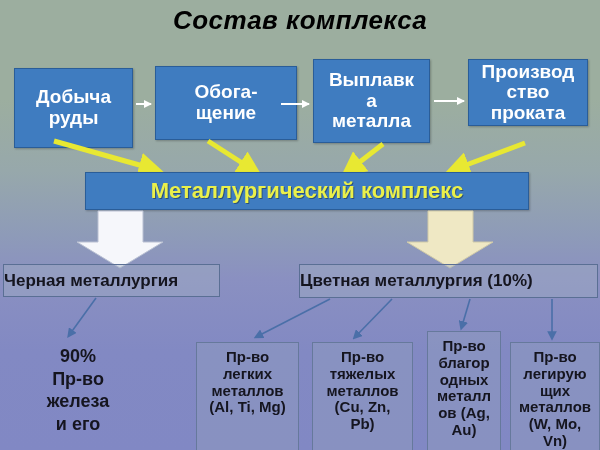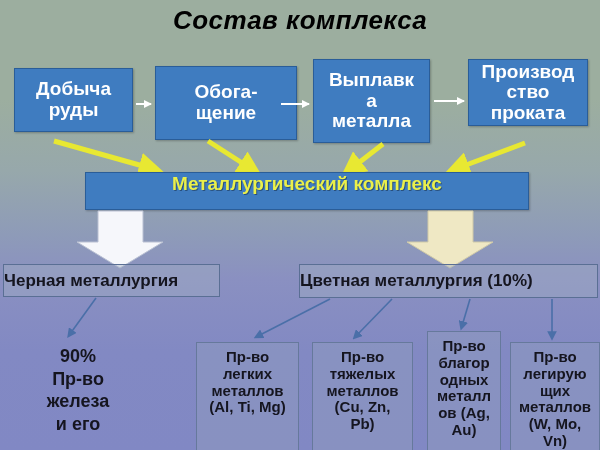--- a/index.html
+++ b/index.html
@@ -53,21 +53,21 @@
     line-height: 1.08;
     text-align: center;
     display: flex;
     align-items: center;
     justify-content: center;
     padding: 2px 3px;
     box-shadow: 1px 1px 2px rgba(0,0,0,0.25);
   }
   .stage-box span { display: block; width: 100%; }
 
-  #box-mining     { left: 14px;  top: 68px;  width: 119px; height: 64px; }
+  #box-mining     { left: 14px;  top: 68px;  width: 119px; height: 80px; }
   #box-enrich     { left: 155px; top: 66px;  width: 142px; height: 74px; }
   #box-smelt      { left: 313px; top: 59px;  width: 117px; height: 84px; }
   #box-rolling    { left: 468px; top: 59px;  width: 120px; height: 67px; }
 
   
   .wa {
     position: absolute;
     height: 2px;
     background: #ffffff;
   }
@@ -91,24 +91,24 @@
   #complex-bar {
     position: absolute;
     left: 85px;
     top: 172px;
     width: 444px;
     height: 38px;
     box-sizing: border-box;
     background: #3f7cc0;
     border: 1px solid #2a5d98;
     color: #eaf04a;
-    font-size: 19px;
+    font-size: 22px;
     font-weight: bold;
     display: flex;
-    align-items: flex-start;
+    align-items: center;
     justify-content: center;
     text-shadow: 1px 1px 0 rgba(0,0,0,0.35);
     box-shadow: 1px 1px 2px rgba(0,0,0,0.25);
   }
 
   
   .block-arrows { position: absolute; left: 0; top: 0; }
 
   
   .branch-box {

